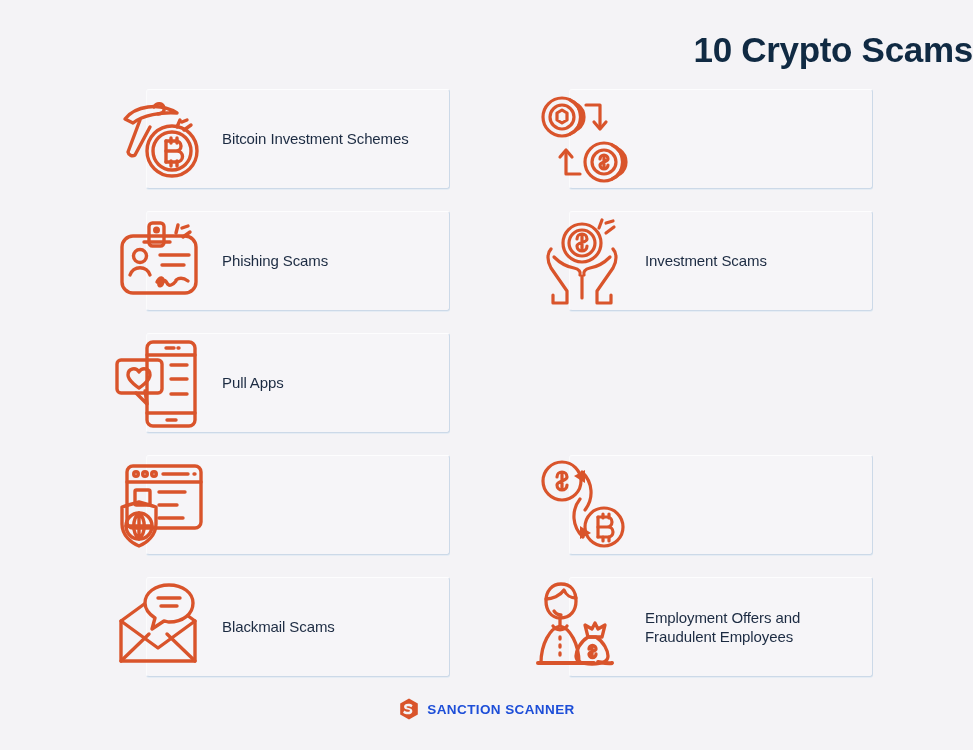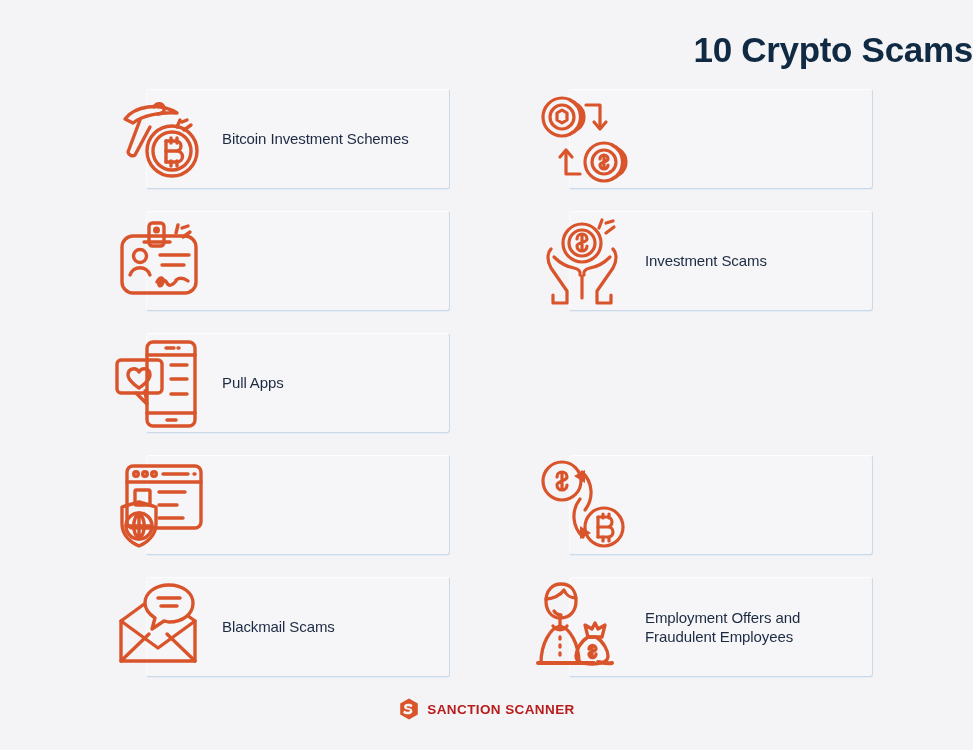--- a/index.html
+++ b/index.html
@@ -108,21 +108,21 @@
     justify-content: center;
     gap: 7px;
   }
 
   .footer-mark { display: block; }
 
   .footer-text {
     font-size: 13.5px;
     font-weight: bold;
     letter-spacing: 0.4px;
-    color: #b91c1c;
+    color: #1d4ed8;
   }
 </style>
 </head>
 <body>
 
 <div class="page">
 
   <div class="title">10 Crypto Scams</div>
 
   <div class="grid">
@@ -178,20 +178,21 @@
             <rect x="36" y="12" width="15" height="23" rx="3.5"></rect>
             <circle cx="43.5" cy="19" r="1.8"></circle>
             <path d="M31 31 h26"></path>
             <circle cx="27" cy="45" r="6.5"></circle>
             <path d="M17 64 a10.5 10.5 0 0 1 20 0"></path>
             <path d="M47 44 h29 M49 54 h22"></path>
             <path d="M44 71 c3 -6, 7 -5, 6 0 c-1 5, -5 5, -4 1 c1 -4, 6 -4, 8 0 c2 4, 6 2, 9 -2 M63 69 c4 -3, 8 -2, 12 1"></path>
             <path d="M63 22 l2 -8 M70 26 l7 -5 M69 17 l6 -2"></path>
           </g>
         </svg>
+        <div class="label">Phishing Scams</div>
       </div>
 
       <div class="item">
         <div class="card"></div>
         <svg class="icon" viewBox="0 0 100 100">
           <g fill="none" stroke="#d9542b" stroke-width="3.2" stroke-linecap="round" stroke-linejoin="round">
             <circle cx="46" cy="32" r="19"></circle>
             <circle cx="46" cy="32" r="13"></circle>
             <path d="M46 24 v16 M41 28 a5 5 0 0 1 10 0 c0 4 -10 3 -10 7 a5 5 0 0 0 10 0"></path>
             <path d="M63 17 l3 -8 M70 22 l8 -6 M70 12 l7 -2"></path>

